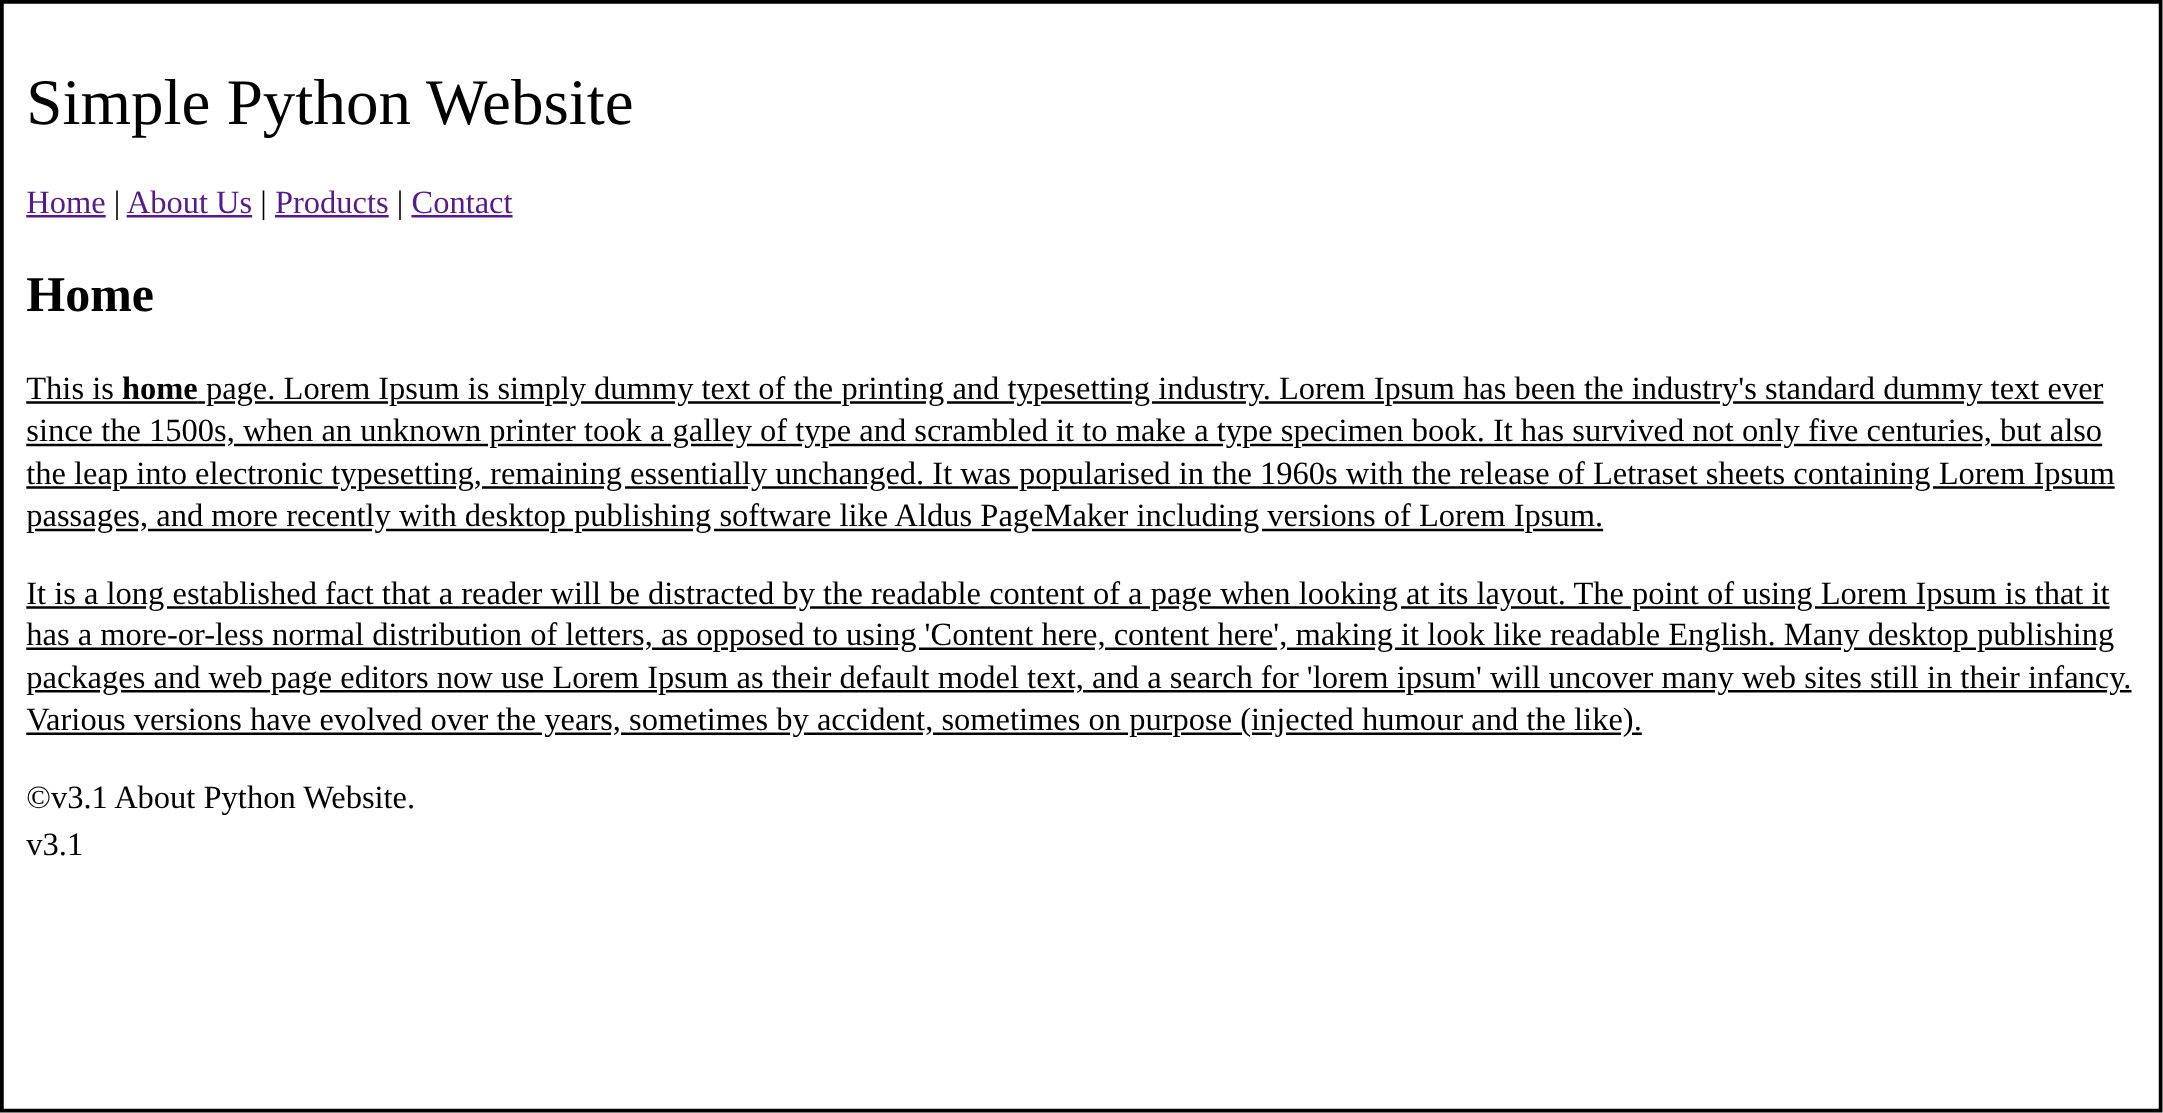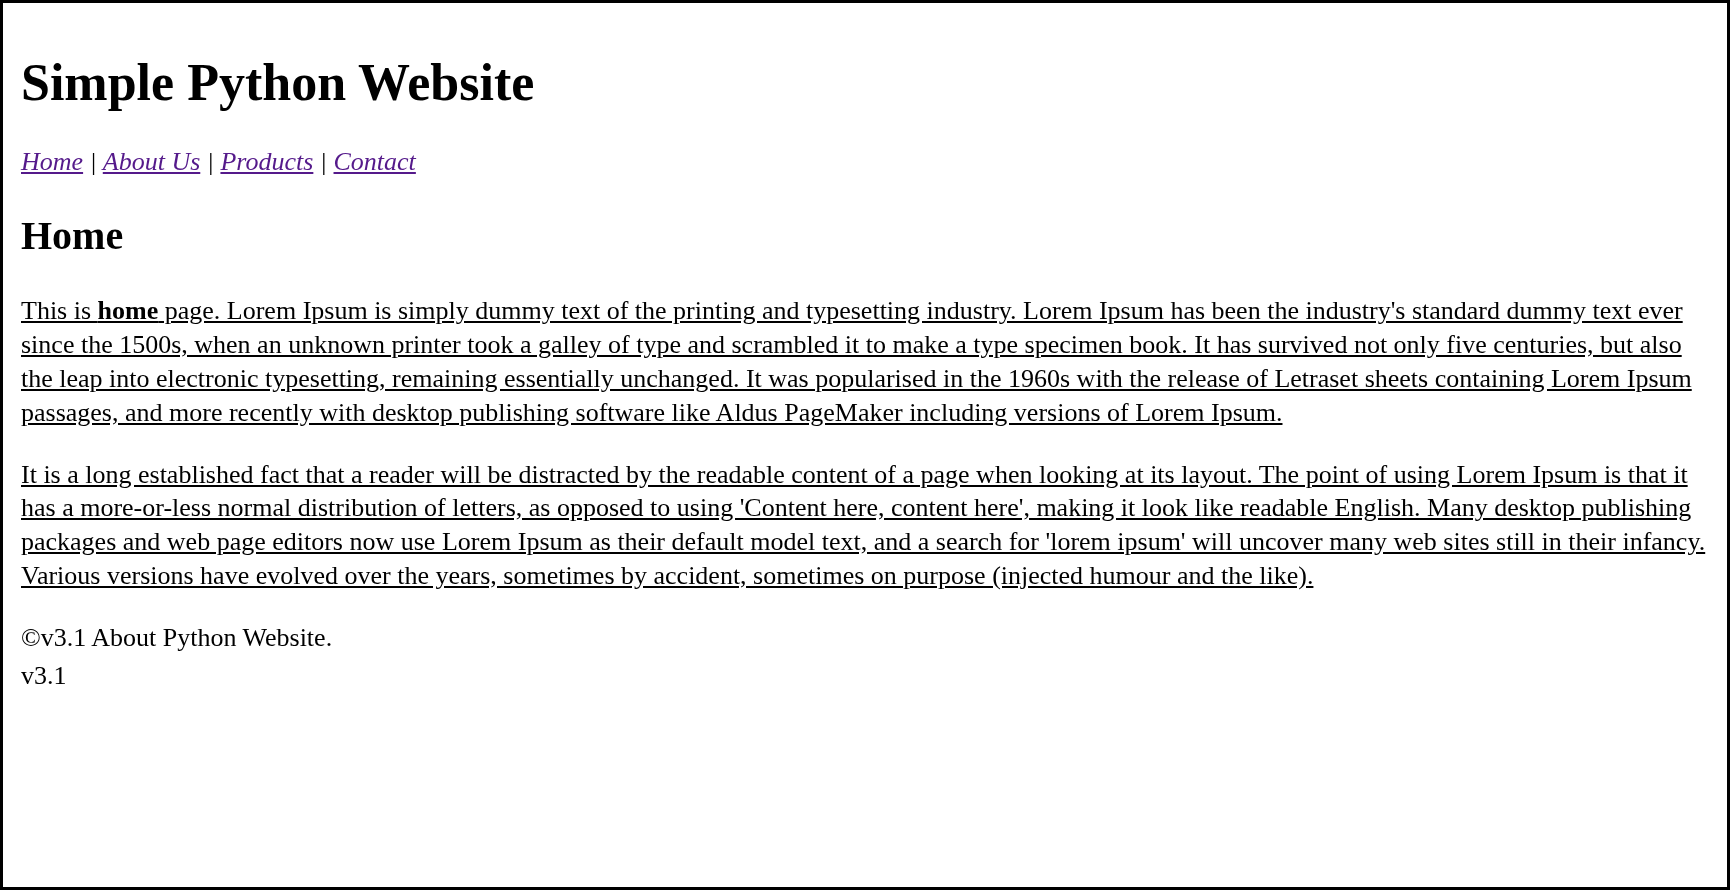--- a/index.html
+++ b/index.html
@@ -13,33 +13,32 @@
       color: #000000;
       width: 1730px;
       height: 890px;
       padding: 18px;
       border: 3px solid #000000;
       font-size: 26px;
       line-height: 1.3;
     }
     h1 {
       font-size: 52px;
-      font-weight: bold;
+      font-weight: normal;
       margin-top: 28px;
       margin-bottom: 28px;
     }
     h2 {
       font-size: 40px;
       font-weight: bold;
       margin-top: 32px;
       margin-bottom: 32px;
     }
     .nav {
       margin-bottom: 20px;
-      font-style: italic;
     }
     .nav a {
       color: #551A8B;
       text-decoration: underline;
     }
     .nav-sep {
       color: #000000;
     }
     p {
       margin-bottom: 28px;

